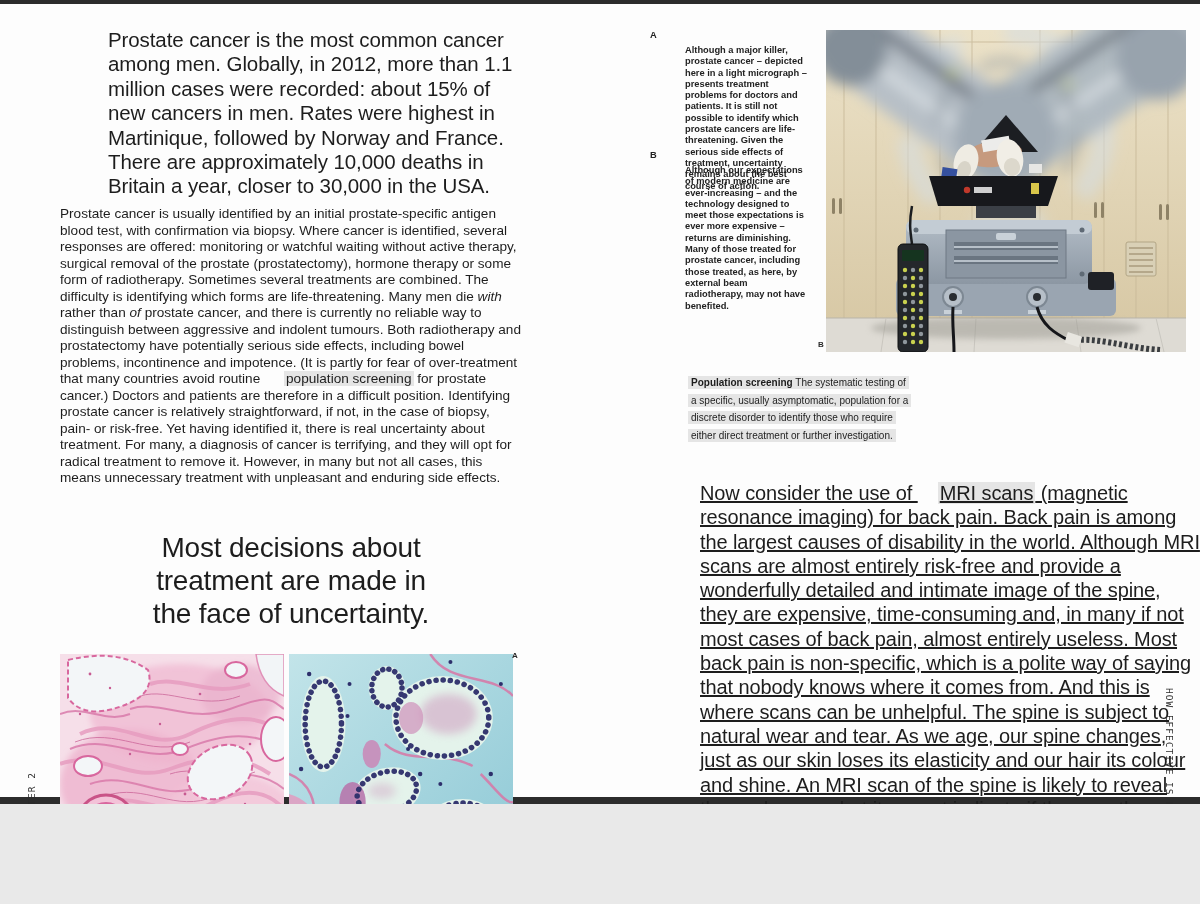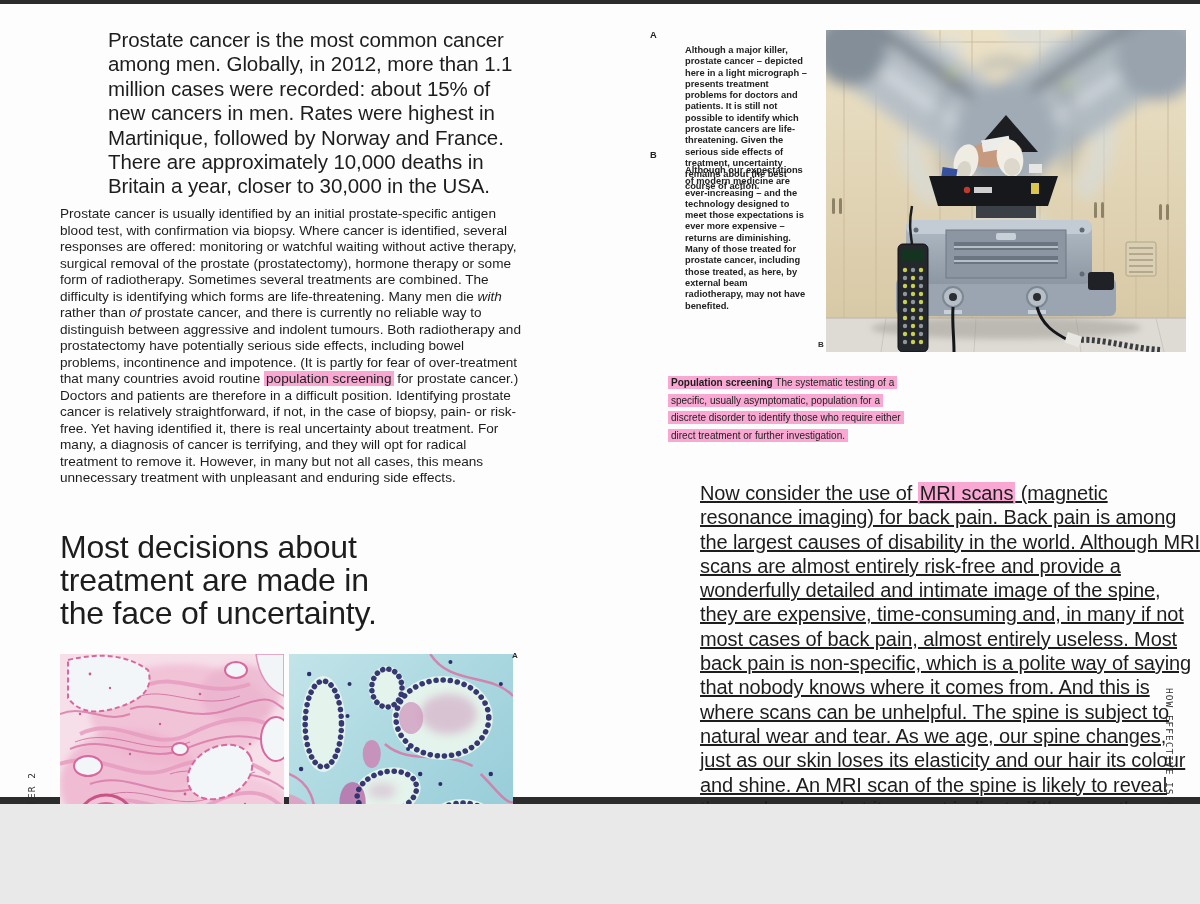--- a/index.html
+++ b/index.html
@@ -17,21 +17,21 @@
     position:absolute;left:108px;top:28px;width:412px;
     font-size:20.5px;line-height:24.4px;letter-spacing:-0.1px;
     white-space:pre-line;
   }
   .left-body{
     position:absolute;left:60px;top:206px;width:462px;
     font-size:13.6px;line-height:16.5px;letter-spacing:0;
   }
   .heading{
     position:absolute;left:60px;top:531px;width:462px;
-    text-align:left;font-size:32px;line-height:33px;font-weight:500;
+    text-align:center;font-size:28px;line-height:33px;font-weight:500;
     letter-spacing:-0.2px;white-space:pre-line;
   }
   .micrographs{position:absolute;left:60px;top:654px;display:flex;gap:5px;}
   .micro{width:224px;height:221px;overflow:hidden;}
   .micro svg{display:block;width:100%;height:100%;}
   .fig-label{position:absolute;font-size:8px;font-weight:700;color:#2a2a2a;}
   .fig-label-a{left:512px;top:651px;}
   .fig-label-b{left:818px;top:340px;}
 
   
@@ -53,23 +53,24 @@
   }
   .gloss{margin:0;width:242px;}
   .gloss b{font-weight:700;}
 
   .right-body{
     position:absolute;left:700px;top:481px;width:500px;
     font-size:20px;line-height:24.3px;letter-spacing:-0.1px;text-decoration:underline;
   }
 
   .hl{
-    background:#f9a8d4;
+    background:#e5e5e5;
     -webkit-box-decoration-break:clone;box-decoration-break:clone;
     padding:1px 3px;
+    margin-left:20px;
   }
   .left-body .hl,.right-body .hl{padding:0 2px;}
 
   
   .vside{
     position:absolute;white-space:nowrap;
     font-family:"DejaVu Sans Mono","Liberation Mono",monospace;
     font-size:9.5px;letter-spacing:1px;color:#2a2a2a;
   }
   .vleft{left:26px;top:882px;transform:rotate(-90deg);transform-origin:0 0;}

